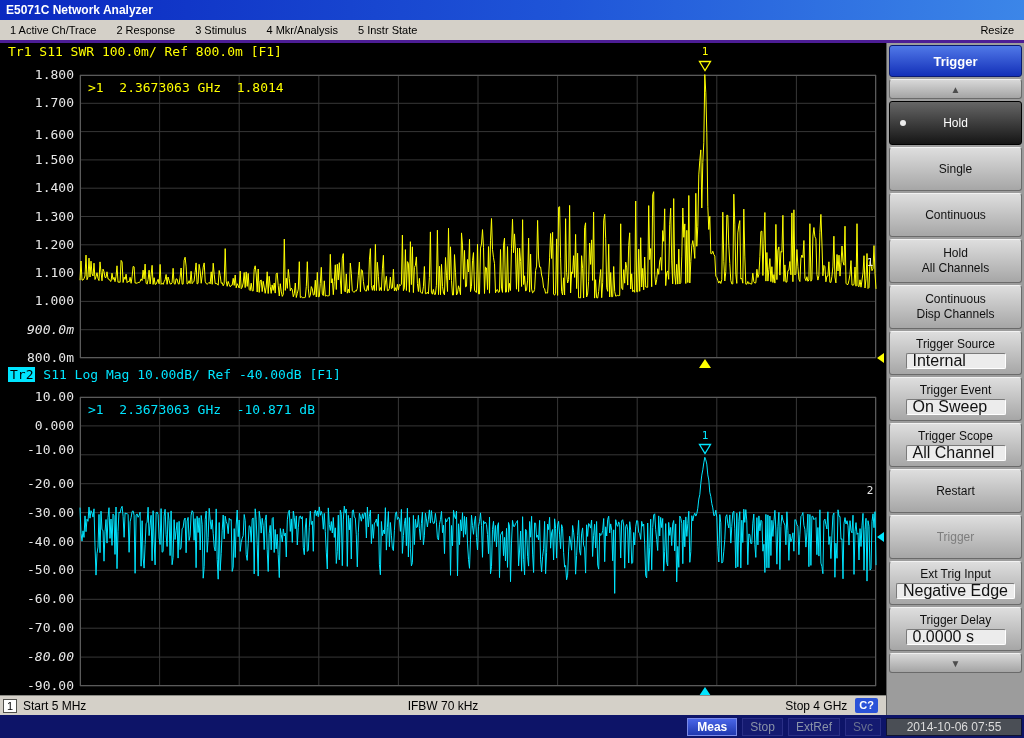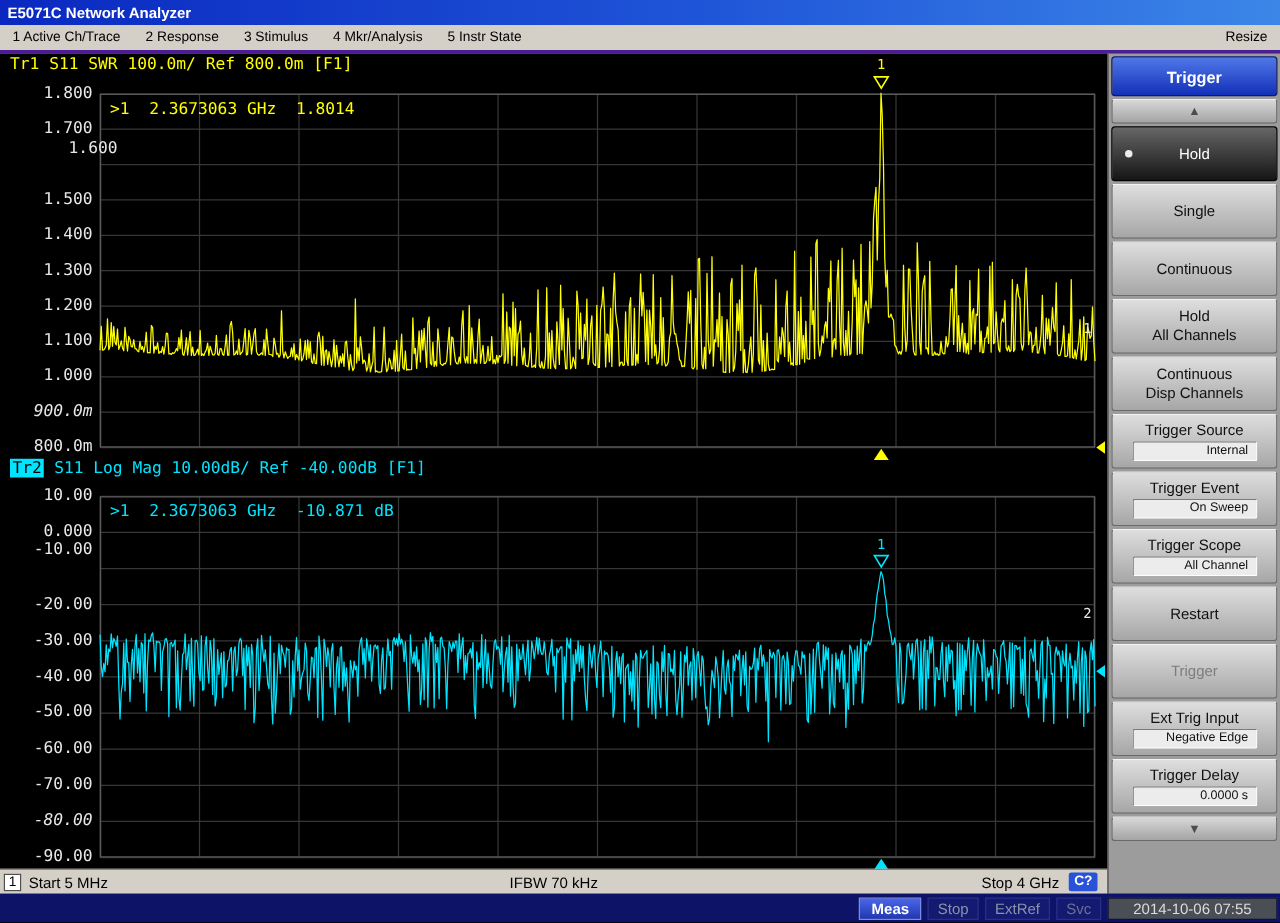--- a/index.html
+++ b/index.html
@@ -60,21 +60,21 @@
 
   
   .sidebar{position:absolute;left:886px;top:43px;width:138px;height:672px;background:#9c9c9c;border-left:1px solid #5a5a5a;
     display:flex;flex-direction:column;padding:2px;gap:2px}
   .sidebar-title{flex:0 0 32px;border-radius:3px;border:1px solid #0a1a70;color:#fff;font:bold 13px "Liberation Sans",sans-serif;
     display:flex;align-items:center;justify-content:center;background:linear-gradient(180deg,#5078e8,#1330b8)}
   .skey{flex:0 0 44px;border-radius:3px;background:linear-gradient(180deg,#dedede,#a6a6a6);
     border:1px solid #6a6a6a;border-top-color:#f2f2f2;color:#111;display:flex;flex-direction:column;
     align-items:center;justify-content:center;font:12px "Liberation Sans",sans-serif;line-height:15px;cursor:pointer;position:relative}
   .skey .val{margin-top:1px;background:#ececec;border:1px solid #7a7a7a;border-bottom-color:#fff;border-right-color:#fff;
-    border-radius:2px;padding:0 6px;min-width:100px;text-align:right;height:16px;line-height:14px;font-size:10px}
+    border-radius:2px;padding:0 6px;min-width:100px;text-align:left;height:16px;line-height:14px;font-size:16px}
   .skey.sel{background:linear-gradient(180deg,#666,#151515);color:#fff;border-color:#000}
   .skey.sel::before{content:"";position:absolute;left:10px;top:50%;margin-top:-3px;width:6px;height:6px;border-radius:50%;background:#ececec}
   .skey.disabled{color:#7d7d7d}
   .arrowkey{flex:0 0 20px;border-radius:3px;background:linear-gradient(180deg,#d8d8d8,#a4a4a4);border:1px solid #6a6a6a;
     border-top-color:#f0f0f0;display:flex;align-items:center;justify-content:center;font-size:10px;color:#4d4d4d;cursor:pointer}
   .sb-fill{flex:1 1 auto}
 
   
   .bottombar{position:absolute;left:0;top:715px;width:1024px;height:23px;background:#0d1468;
     display:flex;align-items:center;font:12px "Liberation Sans",sans-serif}
@@ -111,21 +111,21 @@
       <svg id="plot1-svg" viewBox="0 0 796 283">
           <path d="M0.0,0V283M79.6,0V283M159.2,0V283M238.8,0V283M318.4,0V283M398.0,0V283M477.6,0V283M557.2,0V283M636.8,0V283M716.4,0V283M796.0,0V283M0,0.0H796M0,28.3H796M0,56.6H796M0,84.9H796M0,113.2H796M0,141.5H796M0,169.8H796M0,198.1H796M0,226.4H796M0,254.7H796M0,283.0H796" fill="none" stroke="#373737" stroke-width="1" stroke-linejoin="round"></path>
           <rect x="0.5" y="0.5" width="795" height="282" fill="none" stroke="#5a5a5a"></rect>
           <path d="M0.0,205.2L1.0,186.0L2.0,205.1L3.0,205.0L4.0,203.5L5.0,201.0L6.0,180.1L7.0,204.7L8.0,202.0L9.0,183.1L10.0,202.0L11.0,186.2L12.0,198.8L13.0,201.0L14.0,188.2L15.0,204.5L16.0,201.8L17.0,197.7L18.0,203.4L19.0,205.6L20.0,186.9L21.0,197.3L22.0,205.8L23.0,194.1L24.0,196.6L25.0,202.4L26.0,202.5L27.0,196.8L28.0,203.9L29.0,204.1L30.0,205.8L31.0,206.4L32.0,198.2L33.0,204.5L34.0,202.3L35.0,206.7L36.0,201.7L37.0,190.8L38.0,207.2L39.0,207.0L40.1,207.3L41.1,185.4L42.1,187.0L43.1,207.5L44.1,202.1L45.1,204.4L46.1,199.2L47.1,207.7L48.1,206.3L49.1,206.9L50.1,202.3L51.1,208.3L52.1,201.8L53.1,191.5L54.1,191.8L55.1,208.1L56.1,207.9L57.1,208.5L58.1,207.2L59.1,207.8L60.1,206.4L61.1,203.9L62.1,205.6L63.1,195.1L64.1,203.9L65.1,189.1L66.1,208.2L67.1,209.2L68.1,204.7L69.1,195.2L70.1,209.0L71.1,199.9L72.1,190.3L73.1,209.4L74.1,202.7L75.1,209.4L76.1,209.1L77.1,206.8L78.1,204.3L79.1,208.8L80.1,189.4L81.1,209.4L82.1,208.2L83.1,209.4L84.1,206.7L85.1,204.8L86.1,199.5L87.1,209.3L88.1,202.0L89.1,205.3L90.1,208.9L91.1,209.0L92.1,207.7L93.1,193.3L94.1,208.5L95.1,209.3L96.1,203.8L97.1,204.1L98.1,208.5L99.1,209.2L100.1,202.2L101.1,193.0L102.1,209.1L103.1,209.1L104.1,185.4L105.1,182.2L106.1,191.1L107.1,209.0L108.1,208.4L109.1,205.7L110.1,208.6L111.1,196.3L112.1,208.7L113.1,207.3L114.1,206.1L115.1,197.4L116.1,187.9L117.1,209.0L118.1,208.3L119.1,189.3L120.2,195.8L121.2,208.3L122.2,200.8L123.2,192.1L124.2,187.9L125.2,206.3L126.2,208.6L127.2,209.2L128.2,208.4L129.2,207.3L130.2,208.8L131.2,196.8L132.2,209.3L133.2,188.2L134.2,199.2L135.2,208.5L136.2,208.6L137.2,208.8L138.2,210.2L139.2,195.5L140.2,200.5L141.2,208.3L142.2,207.7L143.2,210.8L144.2,208.7L145.2,173.6L146.2,206.1L147.2,211.3L148.2,206.4L149.2,209.4L150.2,211.8L151.2,210.4L152.2,210.1L153.2,203.3L154.2,210.4L155.2,200.0L156.2,212.8L157.2,208.7L158.2,210.8L159.2,213.0L160.2,196.2L161.2,213.7L162.2,212.3L163.2,208.0L164.2,197.5L165.2,212.6L166.2,196.9L167.2,211.4L168.2,198.4L169.2,214.4L170.2,215.6L171.2,208.2L172.2,215.8L173.2,215.9L174.2,194.4L175.2,190.8L176.2,199.0L177.2,217.0L178.2,194.0L179.2,217.4L180.2,206.0L181.2,204.9L182.2,216.6L183.2,206.3L184.2,212.0L185.2,218.3L186.2,212.1L187.2,196.8L188.2,218.5L189.2,201.3L190.2,211.4L191.2,218.4L192.2,209.9L193.2,215.4L194.2,208.0L195.2,218.1L196.2,199.2L197.2,197.9L198.2,210.4L199.3,221.0L200.3,208.7L201.3,216.9L202.3,221.4L203.3,219.3L204.3,164.1L205.3,215.4L206.3,203.2L207.3,213.4L208.3,194.4L209.3,203.5L210.3,215.9L211.3,213.1L212.3,214.7L213.3,221.8L214.3,218.8L215.3,208.0L216.3,222.5L217.3,218.3L218.3,214.1L219.3,186.7L220.3,222.5L221.3,221.8L222.3,222.6L223.3,222.6L224.3,222.6L225.3,222.3L226.3,211.5L227.3,186.7L228.3,213.9L229.3,222.4L230.3,220.3L231.3,211.6L232.3,213.8L233.3,220.1L234.3,219.7L235.3,205.2L236.3,222.0L237.3,197.4L238.3,221.8L239.3,221.7L240.3,208.4L241.3,192.3L242.3,219.1L243.3,220.6L244.3,205.8L245.3,221.1L246.3,220.5L247.3,220.9L248.3,220.8L249.3,220.6L250.3,179.3L251.3,207.9L252.3,203.7L253.3,219.7L254.3,206.4L255.3,189.8L256.3,214.5L257.3,189.2L258.3,204.9L259.3,187.7L260.3,204.0L261.3,218.9L262.3,183.1L263.3,178.6L264.3,215.3L265.3,216.9L266.3,198.9L267.3,218.2L268.3,214.1L269.3,217.8L270.3,188.1L271.3,198.3L272.3,215.9L273.3,216.7L274.3,217.3L275.3,215.7L276.3,216.1L277.3,213.5L278.3,200.4L279.4,187.0L280.4,216.7L281.4,194.6L282.4,195.6L283.4,206.5L284.4,214.0L285.4,215.9L286.4,216.1L287.4,210.6L288.4,215.4L289.4,184.9L290.4,173.6L291.4,210.7L292.4,215.3L293.4,210.3L294.4,215.6L295.4,169.4L296.4,215.5L297.4,187.3L298.4,201.3L299.4,215.6L300.4,212.6L301.4,215.6L302.4,193.9L303.4,180.3L304.4,215.6L305.4,207.9L306.4,201.3L307.4,215.7L308.4,215.5L309.4,213.4L310.4,202.1L311.4,213.7L312.4,212.9L313.4,194.2L314.4,215.9L315.4,212.7L316.4,216.1L317.4,209.3L318.4,215.1L319.4,209.5L320.4,210.5L321.4,209.1L322.4,160.0L323.4,215.7L324.4,212.9L325.4,174.6L326.4,215.5L327.4,186.6L328.4,188.2L329.4,217.2L330.4,166.7L331.4,209.6L332.4,171.8L333.4,217.6L334.4,192.5L335.4,190.3L336.4,181.9L337.4,208.5L338.4,216.5L339.4,203.4L340.4,217.1L341.4,217.8L342.4,218.4L343.4,211.8L344.4,191.5L345.4,218.7L346.4,218.6L347.4,217.1L348.4,218.9L349.4,202.6L350.4,156.9L351.4,217.2L352.4,219.2L353.4,214.4L354.4,219.4L355.4,219.4L356.4,210.3L357.4,155.2L358.5,219.6L359.5,191.3L360.5,219.7L361.5,189.4L362.5,211.4L363.5,218.2L364.5,219.9L365.5,182.5L366.5,200.2L367.5,216.5L368.5,153.2L369.5,204.9L370.5,171.8L371.5,205.4L372.5,220.0L373.5,219.9L374.5,179.6L375.5,197.7L376.5,220.0L377.5,218.1L378.5,210.8L379.5,214.5L380.5,219.7L381.5,157.9L382.5,170.1L383.5,204.2L384.5,175.4L385.5,211.9L386.5,211.3L387.5,184.5L388.5,197.0L389.5,164.3L390.5,216.6L391.5,211.3L392.5,185.5L393.5,177.6L394.5,215.0L395.5,216.9L396.5,217.4L397.5,169.3L398.5,218.9L399.5,218.9L400.5,173.1L401.5,169.0L402.5,154.6L403.5,172.3L404.5,218.5L405.5,192.1L406.5,193.0L407.5,214.5L408.5,171.6L409.5,218.2L410.5,165.2L411.5,143.5L412.5,174.4L413.5,182.7L414.5,188.7L415.5,217.8L416.5,215.0L417.5,214.6L418.5,217.4L419.5,216.8L420.5,174.5L421.5,213.1L422.5,217.4L423.5,170.1L424.5,163.1L425.5,217.2L426.5,216.9L427.5,171.6L428.5,217.2L429.5,208.4L430.5,215.5L431.5,173.2L432.5,144.2L433.5,177.7L434.5,158.9L435.5,177.0L436.5,214.2L437.5,173.0L438.6,216.5L439.6,173.1L440.6,186.4L441.6,211.5L442.6,144.7L443.6,209.5L444.6,200.8L445.6,216.1L446.6,214.9L447.6,205.2L448.6,163.1L449.6,217.1L450.6,179.1L451.6,214.1L452.6,217.9L453.6,217.0L454.6,214.6L455.6,195.5L456.6,191.1L457.6,145.4L458.6,183.0L459.6,192.2L460.6,192.0L461.6,200.0L462.6,204.0L463.6,212.8L464.6,213.8L465.6,218.3L466.6,217.8L467.6,218.1L468.6,202.1L469.6,182.8L470.6,158.5L471.6,183.5L472.6,157.3L473.6,219.3L474.6,220.1L475.6,218.4L476.6,163.9L477.6,220.4L478.6,132.2L479.6,131.7L480.6,183.2L481.6,216.5L482.6,220.0L483.6,202.8L484.6,220.0L485.6,143.7L486.6,197.5L487.6,208.0L488.6,204.6L489.6,130.4L490.6,217.9L491.6,196.9L492.6,198.5L493.6,180.7L494.6,202.4L495.6,159.4L496.6,213.6L497.6,178.2L498.6,222.7L499.6,222.7L500.6,222.9L501.6,180.7L502.6,193.2L503.6,223.0L504.6,152.7L505.6,147.8L506.6,222.0L507.6,219.0L508.6,206.6L509.6,168.0L510.6,189.4L511.6,164.9L512.6,205.4L513.6,137.1L514.6,223.1L515.6,204.7L516.6,222.7L517.7,223.0L518.7,216.4L519.7,203.9L520.7,194.5L521.7,222.7L522.7,207.6L523.7,145.1L524.7,139.3L525.7,163.8L526.7,212.8L527.7,216.3L528.7,169.0L529.7,222.0L530.7,197.5L531.7,221.8L532.7,221.6L533.7,191.5L534.7,216.5L535.7,221.2L536.7,220.8L537.7,220.3L538.7,220.7L539.7,220.5L540.7,148.8L541.7,213.0L542.7,214.6L543.7,194.6L544.7,208.2L545.7,187.1L546.7,192.9L547.7,210.1L548.7,170.3L549.7,157.8L550.7,214.0L551.7,198.8L552.7,216.7L553.7,215.4L554.7,217.3L555.7,126.0L556.7,216.7L557.7,216.8L558.7,174.2L559.7,216.3L560.7,162.7L561.7,212.0L562.7,193.4L563.7,214.8L564.7,182.0L565.7,212.0L566.7,212.2L567.7,212.3L568.7,130.6L569.7,184.6L570.7,173.5L571.7,211.7L572.7,119.9L573.7,116.7L574.7,199.9L575.7,209.8L576.7,204.7L577.7,193.7L578.7,199.3L579.7,186.0L580.7,182.4L581.7,195.3L582.7,155.6L583.7,166.3L584.7,133.8L585.7,210.6L586.7,197.6L587.7,195.9L588.7,204.3L589.7,149.3L590.7,133.2L591.7,185.9L592.7,208.9L593.7,123.6L594.7,198.9L595.7,209.3L596.7,189.3L597.8,209.1L598.8,174.1L599.8,208.9L600.8,207.5L601.8,181.1L602.8,133.0L603.8,162.3L604.8,148.9L605.8,208.5L606.8,155.3L607.8,207.5L608.8,120.5L609.8,208.0L610.8,186.7L611.8,170.7L612.8,165.6L613.8,172.8L614.8,183.4L615.8,118.3L616.8,171.3L617.8,151.5L618.8,99.9L619.8,85.4L620.8,74.9L621.8,133.0L622.8,87.6L623.8,67.7L624.8,-0.4L625.8,17.8L626.8,57.4L627.8,131.3L628.8,154.5L629.8,141.2L630.8,178.6L631.8,178.7L632.8,176.2L633.8,179.5L634.8,181.1L635.8,201.1L636.8,202.4L637.8,205.4L638.8,208.1L639.8,206.2L640.8,208.5L641.8,204.7L642.8,137.2L643.8,186.3L644.8,206.0L645.8,196.7L646.8,140.2L647.8,140.4L648.8,170.5L649.8,188.6L650.8,205.5L651.8,208.9L652.8,208.9L653.8,119.2L654.8,149.1L655.8,199.2L656.8,208.4L657.8,157.9L658.8,150.1L659.8,145.6L660.8,204.0L661.8,203.3L662.8,208.2L663.8,134.1L664.8,181.1L665.8,209.1L666.8,209.2L667.8,206.5L668.8,208.8L669.8,207.9L670.8,209.2L671.8,208.9L672.8,198.1L673.8,206.6L674.8,208.1L675.8,207.9L676.9,194.3L677.9,202.5L678.9,199.3L679.9,181.4L680.9,156.5L681.9,156.1L682.9,200.5L683.9,168.7L684.9,137.5L685.9,206.1L686.9,177.5L687.9,206.1L688.9,194.6L689.9,183.6L690.9,206.6L691.9,191.7L692.9,207.5L693.9,199.6L694.9,208.1L695.9,149.4L696.9,204.6L697.9,175.2L698.9,171.9L699.9,200.1L700.9,176.3L701.9,177.2L702.9,140.3L703.9,206.4L704.9,189.9L705.9,207.2L706.9,207.0L707.9,195.7L708.9,195.2L709.9,186.5L710.9,199.8L711.9,137.9L712.9,206.7L713.9,134.8L714.9,199.9L715.9,198.6L716.9,174.5L717.9,191.7L718.9,204.3L719.9,206.5L720.9,183.5L721.9,180.0L722.9,182.6L723.9,165.5L724.9,203.0L725.9,205.7L726.9,201.7L727.9,206.3L728.9,205.0L729.9,148.7L730.9,206.2L731.9,204.3L732.9,161.1L733.9,152.5L734.9,161.8L735.9,163.8L736.9,199.4L737.9,205.1L738.9,200.8L739.9,157.4L740.9,139.4L741.9,167.0L742.9,200.8L743.9,190.4L744.9,191.6L745.9,206.8L746.9,201.2L747.9,201.1L748.9,186.8L749.9,207.3L750.9,207.4L751.9,201.7L752.9,191.9L753.9,161.2L754.9,202.1L755.9,207.9L757.0,179.5L758.0,196.0L759.0,180.2L760.0,201.1L761.0,187.7L762.0,171.0L763.0,186.8L764.0,190.2L765.0,151.2L766.0,208.2L767.0,209.6L768.0,209.4L769.0,205.2L770.0,199.4L771.0,185.6L772.0,210.1L773.0,210.1L774.0,209.6L775.0,192.0L776.0,211.2L777.0,148.7L778.0,210.9L779.0,211.7L780.0,204.8L781.0,212.2L782.0,205.0L783.0,197.9L784.0,180.7L785.0,213.0L786.0,203.8L787.0,178.5L788.0,213.5L789.0,212.5L790.0,186.5L791.0,189.8L792.0,195.7L793.0,193.7L794.0,170.6L795.0,198.4L796.0,213.9" fill="none" stroke="#ffff00" stroke-width="1" stroke-linejoin="round"></path>
         </svg>
       <div class="mk-readout yel">&gt;1  2.3673063 GHz  1.8014</div>
     </div>
     <div id="yax1">
         <div class="ytick" style="top: 24px;">1.800</div>
         <div class="ytick" style="top: 52.3px;">1.700</div>
-        <div class="ytick" style="top: 68px; margin-left: 20px;">1.600</div>
+        <div class="ytick" style="top: 84px;">1.600</div>
         <div class="ytick" style="top: 108.9px;">1.500</div>
         <div class="ytick" style="top: 137.2px;">1.400</div>
         <div class="ytick" style="top: 165.5px; text-align: right;">1.300</div>
         <div class="ytick" style="top: 193.8px;">1.200</div>
         <div class="ytick" style="top: 222.1px;">1.100</div>
         <div class="ytick" style="top: 250.4px;">1.000</div>
         <div class="ytick" style="top: 278.7px; font-style: italic;">900.0m</div>
         <div class="ytick" style="top: 307px;">800.0m</div>
       </div>
 
@@ -143,21 +143,21 @@
       <svg id="plot2-svg" viewBox="0 0 796 289">
           <path d="M0.0,0V289M79.6,0V289M159.2,0V289M238.8,0V289M318.4,0V289M398.0,0V289M477.6,0V289M557.2,0V289M636.8,0V289M716.4,0V289M796.0,0V289M0,0.0H796M0,28.9H796M0,57.8H796M0,86.7H796M0,115.6H796M0,144.5H796M0,173.4H796M0,202.3H796M0,231.2H796M0,260.1H796M0,289.0H796" fill="none" stroke="#373737" stroke-width="1" stroke-linejoin="round"></path>
           <rect x="0.5" y="0.5" width="795" height="288" fill="none" stroke="#5a5a5a"></rect>
           <path d="M0.0,110.6L1.0,136.2L2.0,144.1L3.0,133.8L4.0,140.4L5.0,118.9L6.0,134.7L7.0,122.2L8.0,124.3L9.0,110.1L10.0,121.2L11.0,113.7L12.0,116.1L13.0,120.1L14.0,111.8L15.0,149.1L16.0,178.1L17.0,156.4L18.0,150.1L19.0,117.4L20.0,155.7L21.0,114.2L22.0,132.7L23.0,133.3L24.0,164.2L25.0,134.8L26.0,122.5L27.0,146.1L28.0,120.3L29.0,110.7L30.0,141.4L31.0,122.0L32.0,148.4L33.0,117.1L34.0,118.7L35.0,157.4L36.0,110.0L37.0,171.7L38.0,134.3L39.0,115.0L40.1,116.0L41.1,111.3L42.1,109.3L43.1,119.3L44.1,140.3L45.1,115.9L46.1,116.8L47.1,116.4L48.1,117.7L49.1,155.3L50.1,124.8L51.1,120.6L52.1,114.5L53.1,113.9L54.1,118.2L55.1,176.3L56.1,117.9L57.1,116.9L58.1,120.3L59.1,118.4L60.1,115.1L61.1,169.2L62.1,123.7L63.1,161.1L64.1,171.1L65.1,147.7L66.1,126.7L67.1,125.2L68.1,110.2L69.1,138.6L70.1,128.1L71.1,118.3L72.1,163.8L73.1,113.7L74.1,144.3L75.1,167.9L76.1,115.9L77.1,115.1L78.1,117.5L79.1,141.0L80.1,147.5L81.1,111.6L82.1,155.2L83.1,154.5L84.1,119.2L85.1,112.3L86.1,137.8L87.1,149.5L88.1,115.5L89.1,123.5L90.1,158.6L91.1,113.9L92.1,167.7L93.1,160.4L94.1,122.7L95.1,142.5L96.1,133.8L97.1,125.4L98.1,161.1L99.1,124.3L100.1,152.5L101.1,150.9L102.1,131.6L103.1,130.8L104.1,123.0L105.1,121.0L106.1,155.8L107.1,124.1L108.1,120.4L109.1,143.5L110.1,138.8L111.1,118.1L112.1,113.7L113.1,115.2L114.1,143.3L115.1,121.6L116.1,170.7L117.1,119.3L118.1,135.5L119.1,120.8L120.2,153.0L121.2,118.5L122.2,127.2L123.2,181.2L124.2,169.7L125.2,122.6L126.2,114.1L127.2,155.3L128.2,140.3L129.2,111.3L130.2,123.0L131.2,132.2L132.2,122.8L133.2,136.5L134.2,149.9L135.2,154.0L136.2,111.9L137.2,162.5L138.2,182.2L139.2,125.5L140.2,173.5L141.2,156.7L142.2,133.6L143.2,118.0L144.2,141.9L145.2,119.2L146.2,124.5L147.2,127.0L148.2,136.7L149.2,121.3L150.2,123.0L151.2,122.5L152.2,174.4L153.2,170.1L154.2,131.6L155.2,160.5L156.2,128.0L157.2,113.0L158.2,139.7L159.2,123.0L160.2,154.4L161.2,145.5L162.2,141.3L163.2,138.7L164.2,117.5L165.2,123.3L166.2,157.6L167.2,163.4L168.2,146.3L169.2,128.7L170.2,129.6L171.2,145.2L172.2,121.9L173.2,120.9L174.2,176.9L175.2,111.8L176.2,122.7L177.2,147.2L178.2,179.1L179.2,114.3L180.2,121.4L181.2,136.1L182.2,121.3L183.2,128.5L184.2,152.6L185.2,123.3L186.2,117.9L187.2,152.8L188.2,174.5L189.2,136.6L190.2,128.4L191.2,152.8L192.2,121.6L193.2,120.4L194.2,155.5L195.2,132.5L196.2,151.9L197.2,137.3L198.2,157.4L199.3,180.6L200.3,131.5L201.3,137.7L202.3,145.0L203.3,131.9L204.3,138.9L205.3,136.0L206.3,160.0L207.3,122.8L208.3,115.8L209.3,113.2L210.3,134.4L211.3,121.9L212.3,145.4L213.3,114.0L214.3,120.8L215.3,131.7L216.3,118.9L217.3,148.0L218.3,130.7L219.3,119.8L220.3,119.0L221.3,121.9L222.3,119.6L223.3,150.5L224.3,157.7L225.3,131.0L226.3,121.3L227.3,154.4L228.3,153.2L229.3,130.3L230.3,114.2L231.3,127.5L232.3,124.1L233.3,154.3L234.3,116.4L235.3,113.1L236.3,118.7L237.3,113.9L238.3,119.8L239.3,109.9L240.3,118.3L241.3,114.4L242.3,118.2L243.3,132.2L244.3,116.4L245.3,134.6L246.3,155.1L247.3,172.0L248.3,110.9L249.3,127.6L250.3,133.5L251.3,124.5L252.3,136.0L253.3,120.5L254.3,140.4L255.3,130.8L256.3,166.5L257.3,154.7L258.3,118.1L259.3,162.8L260.3,113.2L261.3,117.3L262.3,168.7L263.3,122.9L264.3,109.1L265.3,116.1L266.3,112.1L267.3,169.4L268.3,118.4L269.3,132.9L270.3,121.0L271.3,162.0L272.3,114.0L273.3,112.8L274.3,120.0L275.3,121.1L276.3,137.8L277.3,169.9L278.3,135.3L279.4,116.3L280.4,119.7L281.4,124.2L282.4,116.7L283.4,121.6L284.4,115.9L285.4,116.0L286.4,141.0L287.4,110.0L288.4,130.0L289.4,119.3L290.4,113.0L291.4,146.6L292.4,127.5L293.4,141.3L294.4,125.8L295.4,125.3L296.4,122.0L297.4,129.3L298.4,117.1L299.4,167.3L300.4,177.8L301.4,124.5L302.4,138.7L303.4,133.1L304.4,136.9L305.4,110.7L306.4,153.1L307.4,130.3L308.4,114.6L309.4,149.7L310.4,125.5L311.4,138.2L312.4,151.4L313.4,153.6L314.4,133.3L315.4,117.1L316.4,114.8L317.4,122.5L318.4,120.2L319.4,122.3L320.4,134.4L321.4,112.4L322.4,156.4L323.4,138.6L324.4,126.8L325.4,120.9L326.4,148.7L327.4,111.2L328.4,160.0L329.4,120.5L330.4,151.3L331.4,168.9L332.4,165.7L333.4,118.4L334.4,147.6L335.4,122.3L336.4,130.5L337.4,130.0L338.4,118.3L339.4,131.7L340.4,142.8L341.4,126.3L342.4,115.2L343.4,147.7L344.4,138.8L345.4,116.2L346.4,121.9L347.4,130.0L348.4,122.1L349.4,112.9L350.4,126.1L351.4,113.6L352.4,123.4L353.4,126.5L354.4,126.1L355.4,116.4L356.4,125.4L357.4,140.7L358.5,143.0L359.5,127.3L360.5,122.4L361.5,114.4L362.5,135.7L363.5,128.2L364.5,156.6L365.5,121.7L366.5,125.0L367.5,122.7L368.5,120.7L369.5,120.4L370.5,178.3L371.5,128.5L372.5,148.8L373.5,113.3L374.5,119.0L375.5,121.6L376.5,114.0L377.5,178.9L378.5,126.8L379.5,147.6L380.5,122.8L381.5,134.0L382.5,115.7L383.5,140.2L384.5,119.4L385.5,137.3L386.5,120.1L387.5,146.1L388.5,162.4L389.5,171.3L390.5,142.2L391.5,118.2L392.5,128.6L393.5,137.3L394.5,124.9L395.5,119.1L396.5,140.5L397.5,153.0L398.5,129.3L399.5,124.6L400.5,115.9L401.5,128.5L402.5,160.3L403.5,123.8L404.5,126.5L405.5,125.1L406.5,127.5L407.5,137.5L408.5,156.7L409.5,120.0L410.5,176.8L411.5,169.5L412.5,132.4L413.5,124.3L414.5,144.3L415.5,128.5L416.5,149.9L417.5,129.1L418.5,125.7L419.5,180.6L420.5,138.1L421.5,136.1L422.5,134.3L423.5,158.7L424.5,140.4L425.5,164.0L426.5,131.4L427.5,170.4L428.5,125.5L429.5,129.1L430.5,184.7L431.5,146.1L432.5,123.4L433.5,129.3L434.5,129.5L435.5,126.7L436.5,125.3L437.5,123.5L438.6,168.9L439.6,153.0L440.6,134.1L441.6,174.2L442.6,119.7L443.6,162.7L444.6,177.8L445.6,132.4L446.6,134.2L447.6,159.3L448.6,169.1L449.6,124.5L450.6,140.2L451.6,119.3L452.6,157.1L453.6,175.5L454.6,125.9L455.6,126.2L456.6,140.3L457.6,138.3L458.6,142.9L459.6,123.4L460.6,162.8L461.6,174.8L462.6,159.7L463.6,151.8L464.6,124.4L465.6,176.7L466.6,155.3L467.6,127.0L468.6,132.6L469.6,120.3L470.6,151.2L471.6,136.0L472.6,132.5L473.6,163.0L474.6,121.8L475.6,131.5L476.6,161.1L477.6,127.9L478.6,124.3L479.6,137.9L480.6,151.7L481.6,127.7L482.6,131.3L483.6,155.3L484.6,170.1L485.6,168.5L486.6,182.8L487.6,178.2L488.6,154.1L489.6,139.3L490.6,145.1L491.6,153.2L492.6,128.5L493.6,135.2L494.6,145.0L495.6,177.2L496.6,158.5L497.6,138.5L498.6,123.4L499.6,153.8L500.6,158.2L501.6,136.9L502.6,130.9L503.6,148.2L504.6,150.9L505.6,176.1L506.6,127.8L507.6,139.4L508.6,126.5L509.6,127.9L510.6,131.1L511.6,123.1L512.6,159.5L513.6,138.8L514.6,127.3L515.6,151.0L516.6,124.5L517.7,168.1L518.7,172.2L519.7,136.1L520.7,138.5L521.7,137.5L522.7,133.6L523.7,121.5L524.7,164.7L525.7,129.8L526.7,139.0L527.7,122.3L528.7,119.2L529.7,136.0L530.7,126.9L531.7,133.2L532.7,163.8L533.7,132.8L534.7,196.4L535.7,122.7L536.7,127.8L537.7,129.4L538.7,124.9L539.7,127.7L540.7,161.0L541.7,123.9L542.7,122.7L543.7,128.0L544.7,171.2L545.7,129.7L546.7,127.4L547.7,132.9L548.7,166.0L549.7,124.7L550.7,133.1L551.7,166.6L552.7,165.7L553.7,135.5L554.7,148.0L555.7,129.8L556.7,123.6L557.7,123.9L558.7,135.2L559.7,136.5L560.7,142.4L561.7,124.4L562.7,129.2L563.7,127.0L564.7,147.1L565.7,178.7L566.7,180.9L567.7,126.0L568.7,174.1L569.7,150.8L570.7,122.2L571.7,172.8L572.7,130.5L573.7,117.9L574.7,116.8L575.7,132.6L576.7,142.6L577.7,153.5L578.7,118.9L579.7,139.0L580.7,120.4L581.7,130.6L582.7,121.5L583.7,174.1L584.7,154.4L585.7,126.6L586.7,165.3L587.7,169.0L588.7,125.4L589.7,138.4L590.7,130.4L591.7,148.6L592.7,127.1L593.7,123.5L594.7,153.9L595.7,126.9L596.7,184.9L597.8,149.4L598.8,170.3L599.8,119.1L600.8,121.4L601.8,126.3L602.8,166.7L603.8,123.0L604.8,149.8L605.8,119.9L606.8,139.4L607.8,126.4L608.8,114.3L609.8,165.3L610.8,154.7L611.8,118.7L612.8,124.0L613.8,118.6L614.8,116.2L615.8,119.1L616.8,116.7L617.8,111.2L618.8,102.1L619.8,97.7L620.8,86.5L621.8,78.1L622.8,72.8L623.8,65.8L624.8,60.3L625.8,62.9L626.8,67.1L627.8,77.9L628.8,83.0L629.8,95.3L630.8,99.5L631.8,106.7L632.8,110.9L633.8,118.6L634.8,118.4L635.8,113.2L636.8,120.2L637.8,149.7L638.8,165.0L639.8,117.5L640.8,125.8L641.8,166.1L642.8,164.8L643.8,154.3L644.8,142.3L645.8,119.7L646.8,117.7L647.8,126.5L648.8,130.9L649.8,117.9L650.8,146.1L651.8,129.5L652.8,115.9L653.8,114.2L654.8,131.8L655.8,170.9L656.8,116.2L657.8,169.8L658.8,124.3L659.8,114.7L660.8,170.9L661.8,123.2L662.8,145.5L663.8,112.2L664.8,125.4L665.8,112.6L666.8,123.9L667.8,167.7L668.8,137.0L669.8,137.5L670.8,146.5L671.8,146.5L672.8,126.2L673.8,117.1L674.8,147.3L675.8,160.4L676.9,120.6L677.9,147.9L678.9,118.9L679.9,133.8L680.9,123.2L681.9,124.1L682.9,154.2L683.9,147.3L684.9,175.5L685.9,117.4L686.9,170.8L687.9,117.9L688.9,170.8L689.9,119.0L690.9,158.5L691.9,123.3L692.9,139.4L693.9,124.1L694.9,113.3L695.9,133.2L696.9,167.2L697.9,129.3L698.9,115.3L699.9,172.6L700.9,129.4L701.9,118.0L702.9,123.1L703.9,125.8L704.9,128.1L705.9,147.8L706.9,114.8L707.9,133.5L708.9,163.4L709.9,137.1L710.9,144.8L711.9,141.6L712.9,135.8L713.9,154.2L714.9,122.6L715.9,123.2L716.9,127.8L717.9,129.3L718.9,157.7L719.9,137.2L720.9,119.5L721.9,118.4L722.9,115.5L723.9,128.3L724.9,132.3L725.9,150.1L726.9,135.8L727.9,117.1L728.9,169.7L729.9,117.5L730.9,168.4L731.9,119.4L732.9,119.3L733.9,122.7L734.9,121.6L735.9,120.6L736.9,157.7L737.9,130.5L738.9,159.1L739.9,112.8L740.9,166.1L741.9,169.4L742.9,176.7L743.9,123.9L744.9,122.1L745.9,127.5L746.9,132.0L747.9,114.8L748.9,147.5L749.9,139.5L750.9,161.6L751.9,138.9L752.9,118.4L753.9,116.0L754.9,180.3L755.9,146.2L757.0,161.3L758.0,112.8L759.0,119.2L760.0,119.5L761.0,142.4L762.0,141.7L763.0,181.8L764.0,126.5L765.0,120.6L766.0,127.0L767.0,123.7L768.0,128.7L769.0,148.1L770.0,123.7L771.0,133.5L772.0,135.9L773.0,118.2L774.0,177.4L775.0,134.4L776.0,125.6L777.0,137.4L778.0,135.9L779.0,163.0L780.0,131.6L781.0,149.5L782.0,128.8L783.0,116.4L784.0,173.2L785.0,132.6L786.0,121.3L787.0,184.1L788.0,123.7L789.0,129.3L790.0,173.1L791.0,171.7L792.0,124.6L793.0,116.8L794.0,130.7L795.0,114.7L796.0,168.1" fill="none" stroke="#00e5ff" stroke-width="1" stroke-linejoin="round"></path>
         </svg>
       <div class="mk-readout cyn">&gt;1  2.3673063 GHz  -10.871 dB</div>
     </div>
     <div id="yax2">
         <div class="ytick" style="top: 346px;">10.00</div>
         <div class="ytick" style="top: 374.9px; text-align: right;">0.000</div>
-        <div class="ytick" style="top: 389px;">-10.00</div>
+        <div class="ytick" style="top: 399px;">-10.00</div>
         <div class="ytick" style="top: 432.7px;">-20.00</div>
         <div class="ytick" style="top: 461.6px;">-30.00</div>
         <div class="ytick" style="top: 490.5px;">-40.00</div>
         <div class="ytick" style="top: 519.4px;">-50.00</div>
         <div class="ytick" style="top: 548.3px;">-60.00</div>
         <div class="ytick" style="top: 577.2px;">-70.00</div>
         <div class="ytick" style="top: 606.1px; font-style: italic;">-80.00</div>
         <div class="ytick" style="top: 635px;">-90.00</div>
       </div>
 

